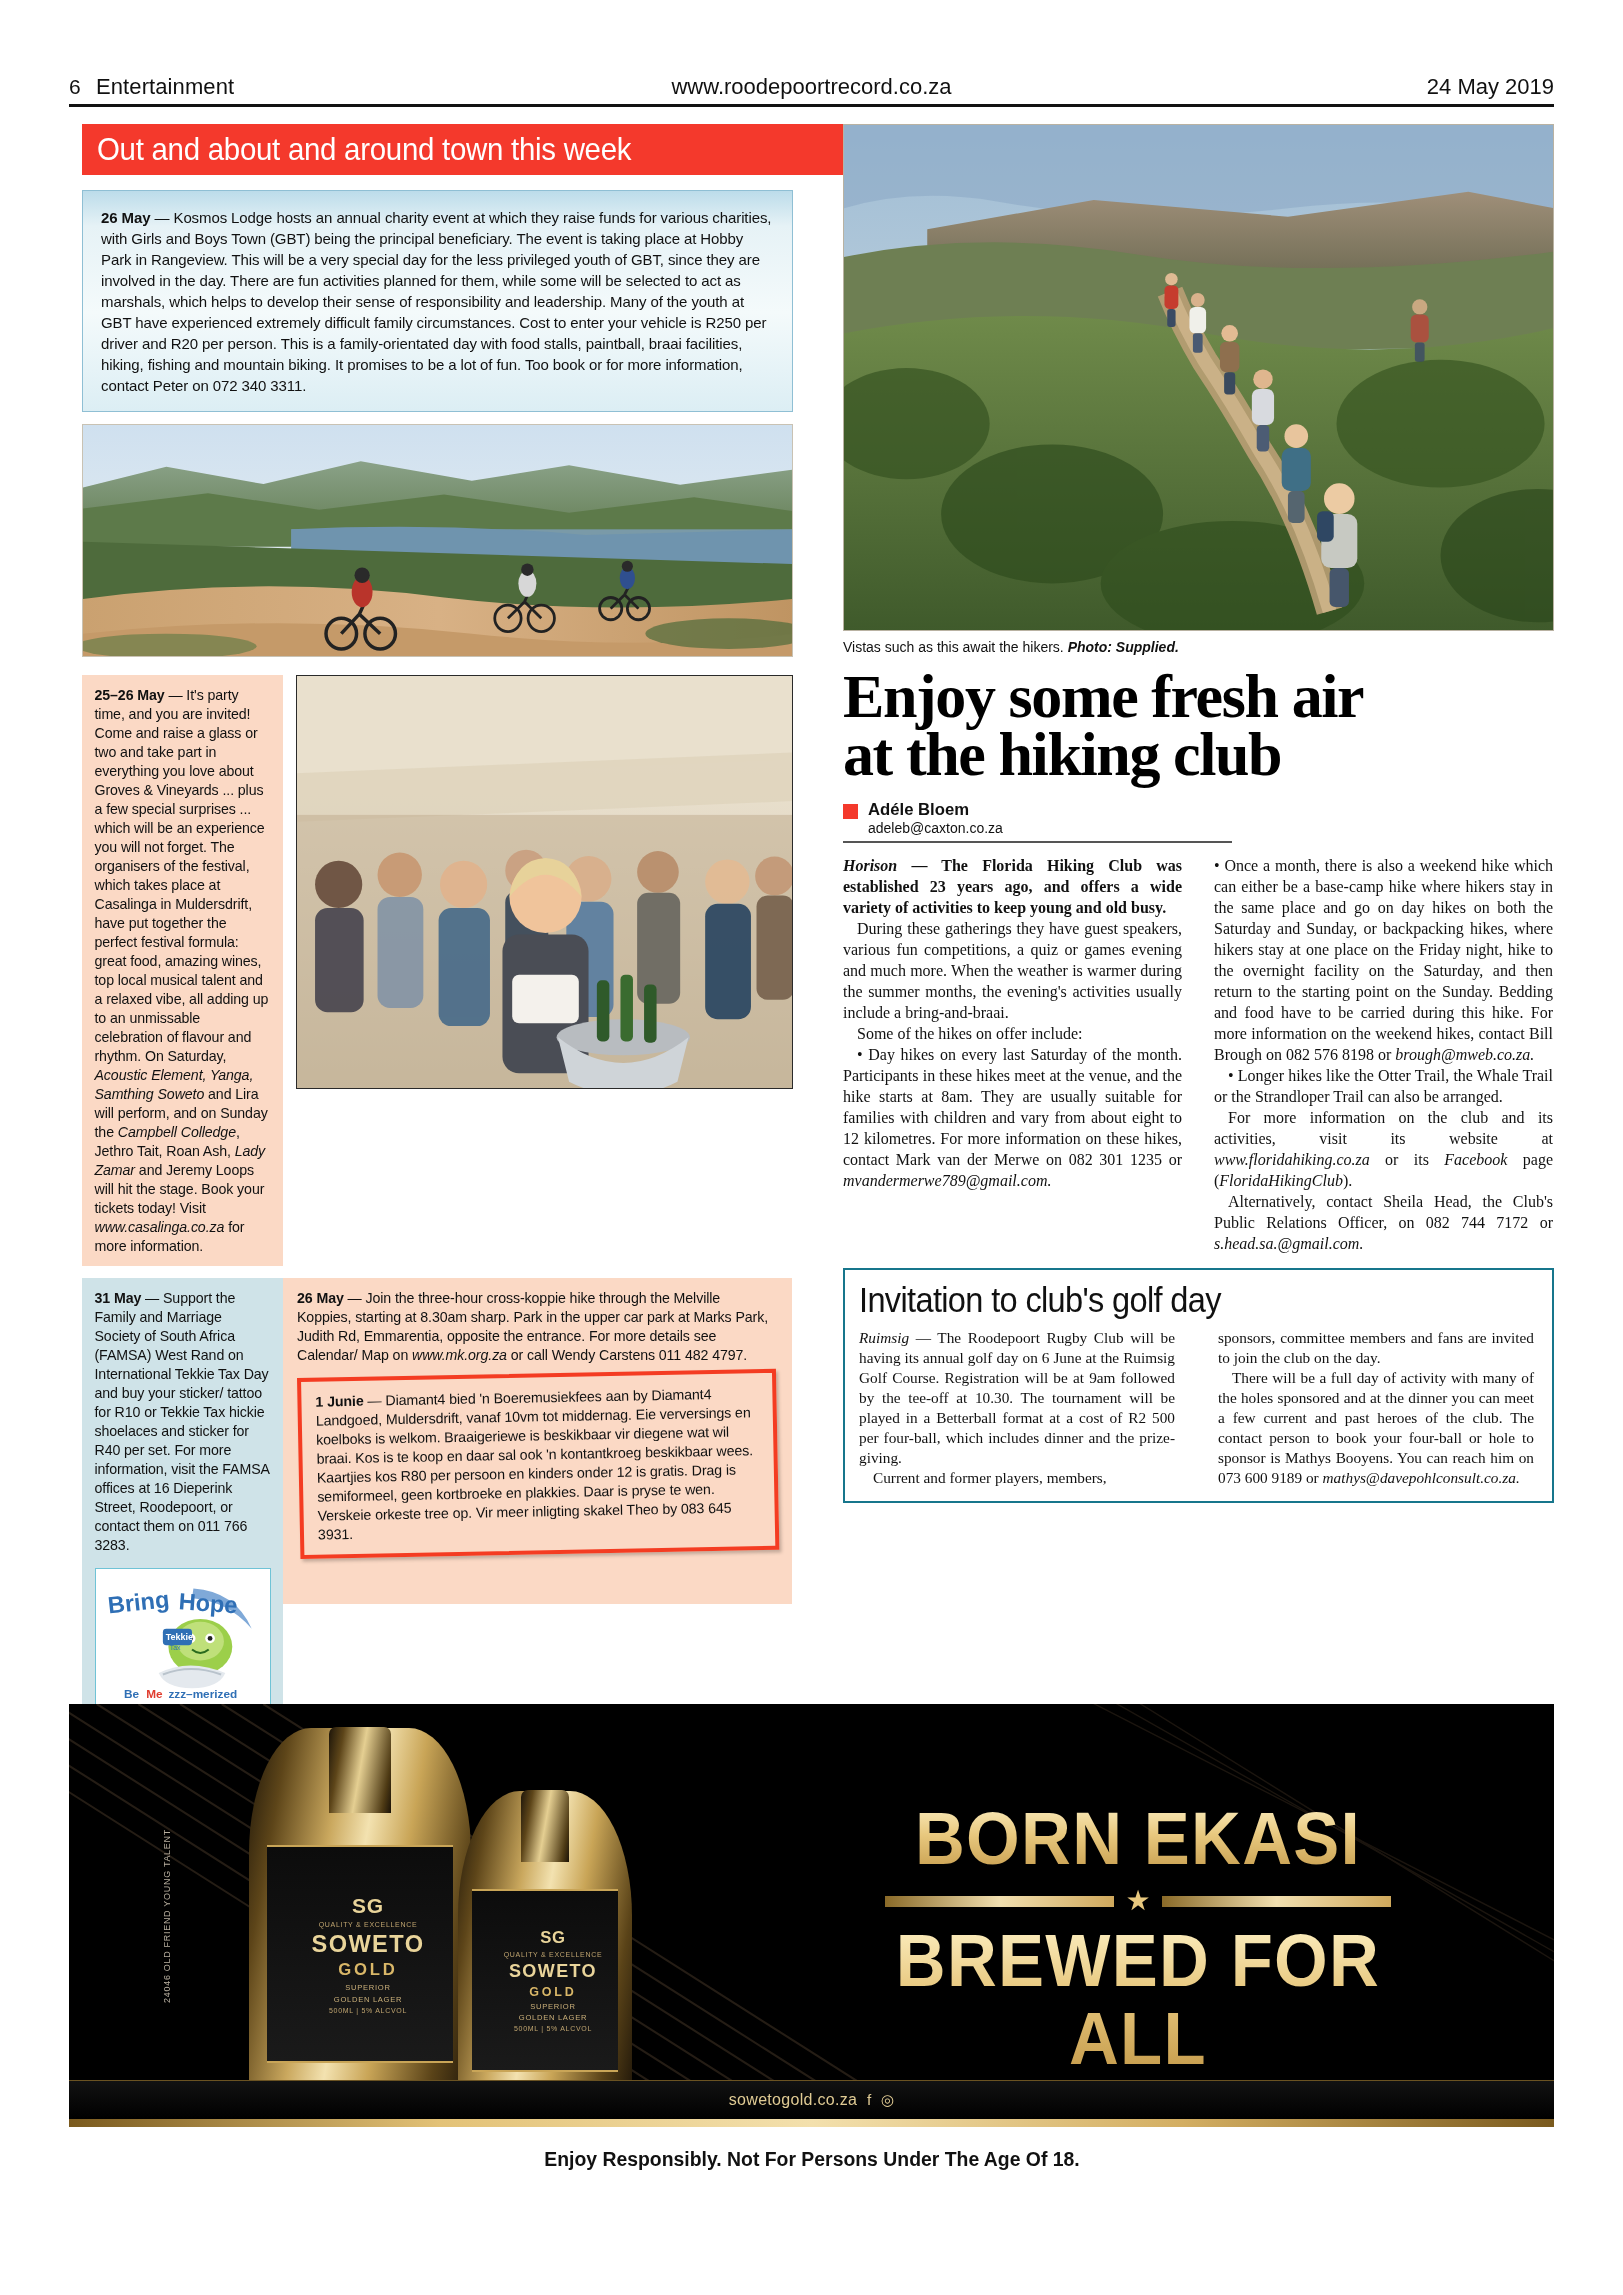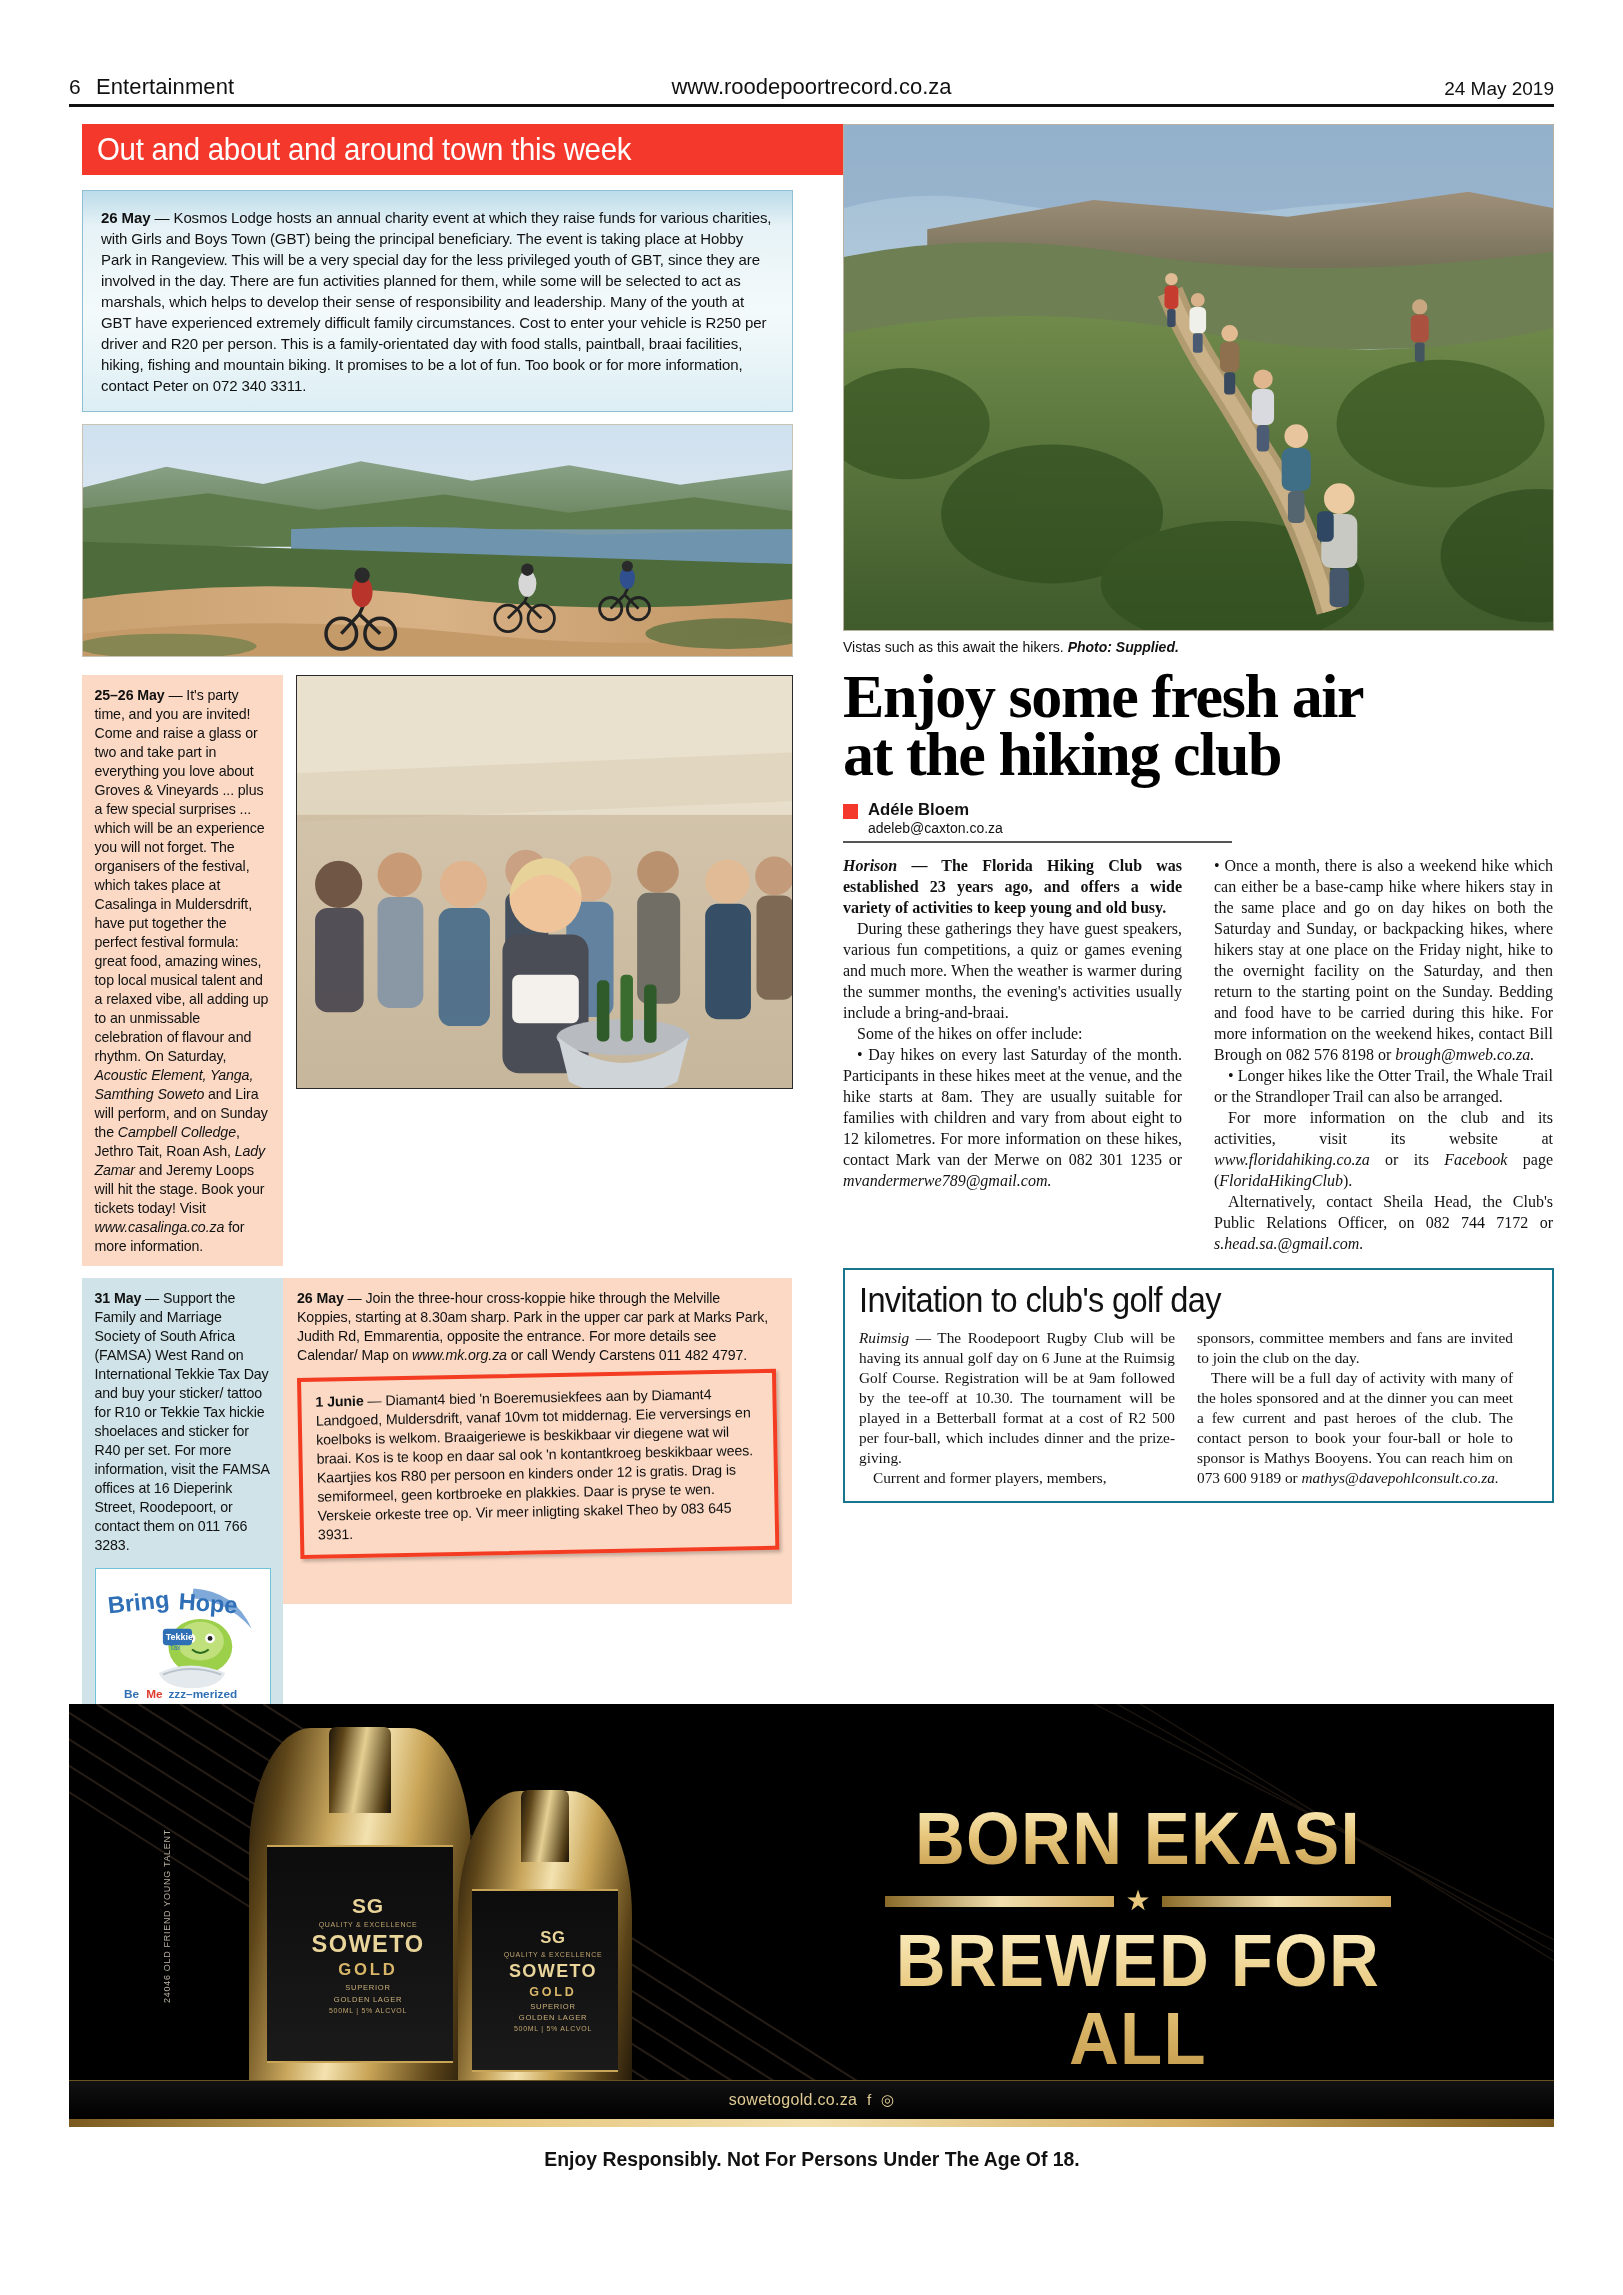--- a/index.html
+++ b/index.html
@@ -17,21 +17,21 @@
 
   
   .masthead {
     position:absolute; left:69px; top:61px; width:1485px; height:39px;
     display:flex; align-items:flex-end; justify-content:space-between;
   }
   .mh-left { display:flex; align-items:baseline; gap:15.3px; }
   .mh-pageno { font-size:21px; font-weight:400; letter-spacing:0; }
   .mh-section { font-size:22px; font-weight:400; letter-spacing:0.1px; }
   .mh-url { font-size:22px; font-weight:400; position:absolute; left:50%; transform:translateX(-50%); bottom:0;}
-  .mh-date { font-size:19px; font-weight:400; }
+  .mh-date { font-size:22px; font-weight:400; }
   .mh-rule {
     position:absolute; left:69px; top:104px; width:1485px; height:2.8px; background:#111;
   }
 
   
   .leftblock { position:absolute; left:82px; top:124px; width:711px; }
 
   .redbanner {
     background:#f4392c; height:51px; width:827px;
     display:flex; align-items:center; padding-left:15.3px;
@@ -128,21 +128,21 @@
 
   
   .golfbox {
     margin-top:14px; width:711px; border:2.8px solid #17768c; background:#fff;
     padding:9.7px 14px 12.5px 14px;
   }
   .golfhead {
     font-family:"Liberation Sans", sans-serif; font-weight:400; font-size:35px;
     letter-spacing:-0.7px; line-height:40px; transform:scaleX(.93); transform-origin:left center;
   }
-  .golfcols { margin-top:8.3px; display:flex; gap:22px; }
+  .golfcols { margin-top:8.3px; display:flex; gap:43px; }
   .golfcol { width:316px; font-family:"Liberation Serif", serif; font-size:15.3px; line-height:20px; text-align:justify; }
   .golfcol p { margin:0; text-indent:14px; }
   .golfcol p.first { text-indent:0; }
   .golfcol i { font-style:italic; }
 
   
   .advert {
     position:absolute; left:69px; top:1704px; width:1485px; height:423px;
     background:#000; overflow:hidden;
   }

